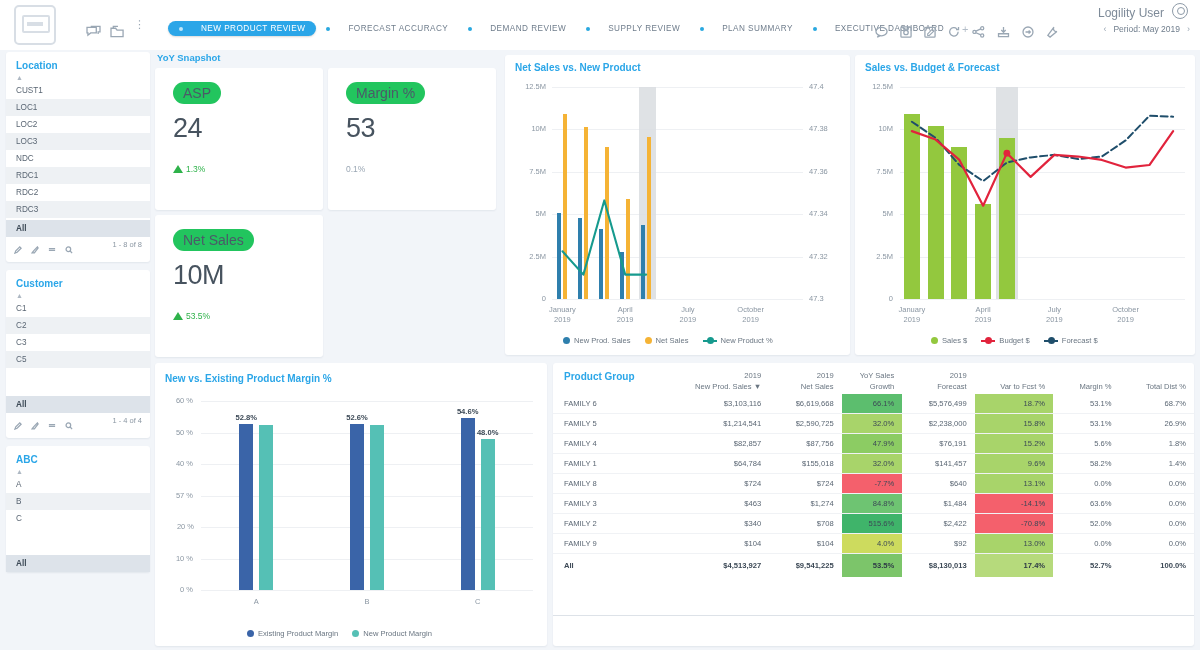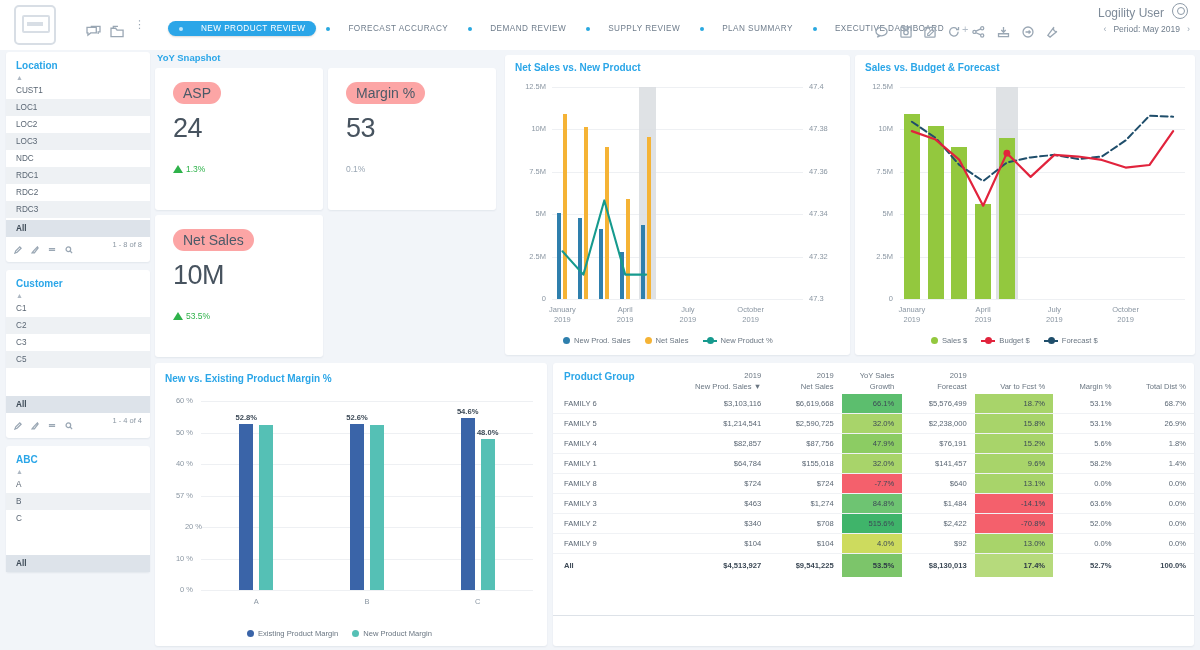--- a/index.html
+++ b/index.html
@@ -61,21 +61,21 @@
            box-shadow: 0 1px 2px rgba(20,40,70,.07); }
   .panel-title { font-size: 10px; color: #2ba6e8; font-weight: bold; }
 
   
   .yoy-wrap { position: absolute; left: 155px; top: 52px; width: 345px; height: 305px; }
   .yoy-title { font-size: 9.5px; color: #2ba6e8; font-weight: bold; padding-left: 2px; }
   .kpi-grid { position: absolute; left: 0; top: 16px; width: 345px; height: 289px;
               display: grid; grid-template-columns: 168px 168px; grid-template-rows: 142px 142px; gap: 5px; }
   .kpi { background: #ffffff; border-radius: 3px; padding: 14px 0 0 18px; position: relative;
          box-shadow: 0 1px 2px rgba(20,40,70,.07); }
-  .kpi-label { display: inline-block; background: #fca5a5; border-radius: 11px;
+  .kpi-label { display: inline-block; background: #22c55e; border-radius: 11px;
                padding: 3px 10px; font-size: 14px; color: #4b5a68; }
   .kpi-value { font-size: 27px; color: #47535f; margin-top: 9px; letter-spacing: -.5px; }
   .kpi-delta { margin-top: 20px; font-size: 8.5px; color: #2eb24a; display: flex; align-items: center; gap: 3px; }
   .kpi-delta.flat { color: #9aa7b4; }
   .tri { width: 0; height: 0; border-left: 5.5px solid transparent; border-right: 5.5px solid transparent;
          border-bottom: 8px solid #2eb24a; }
 
   
   .chart-area { position: absolute; }
   .gl { position: absolute; height: 1px; background: #eef0f3; left: 0; right: 0; }
@@ -448,21 +448,21 @@
 </div>
 
 <div class="panel" style="left:155px; top:363px; width:392px; height:283px;">
   <div class="panel-title" style="position:absolute; left:10px; top:10px;">New vs. Existing Product Margin %</div>
   <div id="c3" class="chart-area" style="left:0; top:26px; width:392px; height:257px;">
       <div class="gl" style="left:46px; top:201px; right:14px;"></div>
       <div class="axis-y" style="left:0; top:196px; width:38px;">0 %</div>
       <div class="gl" style="left:46px; top:169.5px; right:14px;"></div>
       <div class="axis-y" style="left:0; top:164.5px; width:38px;">10 %</div>
       <div class="gl" style="left:46px; top:138px; right:14px;"></div>
-      <div class="axis-y" style="left:9px; top:133px; width:38px;">20 %</div>
+      <div class="axis-y" style="left:1px; top:133px; width:38px;">20 %</div>
       <div class="gl" style="left:46px; top:106.5px; right:14px;"></div>
       <div class="axis-y" style="left:0; top:101.5px; width:38px;">57 %</div>
       <div class="gl" style="left:46px; top:75px; right:14px;"></div>
       <div class="axis-y" style="left:0; top:70px; width:38px;">40 %</div>
       <div class="gl" style="left:46px; top:43.5px; right:14px;"></div>
       <div class="axis-y" style="left:0; top:38.5px; width:38px;">50 %</div>
       <div class="gl" style="left:46px; top:12px; right:14px;"></div>
       <div class="axis-y" style="left:0; top:7px; width:38px;">60 %</div>
       <div class="bar" style="left:84.33333333333334px; bottom:56px; width:14px; height:166.32px; background:#3a64a8;"></div>
       <div class="barlabel" style="left:72.33333333333334px; top:23.680000000000007px; width:38px;">52.8%</div>

